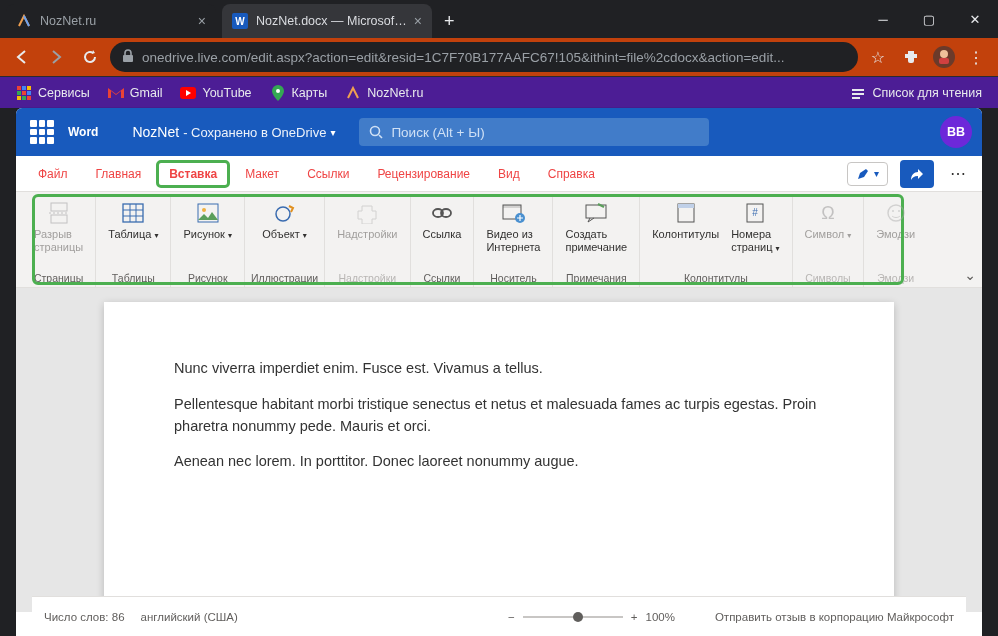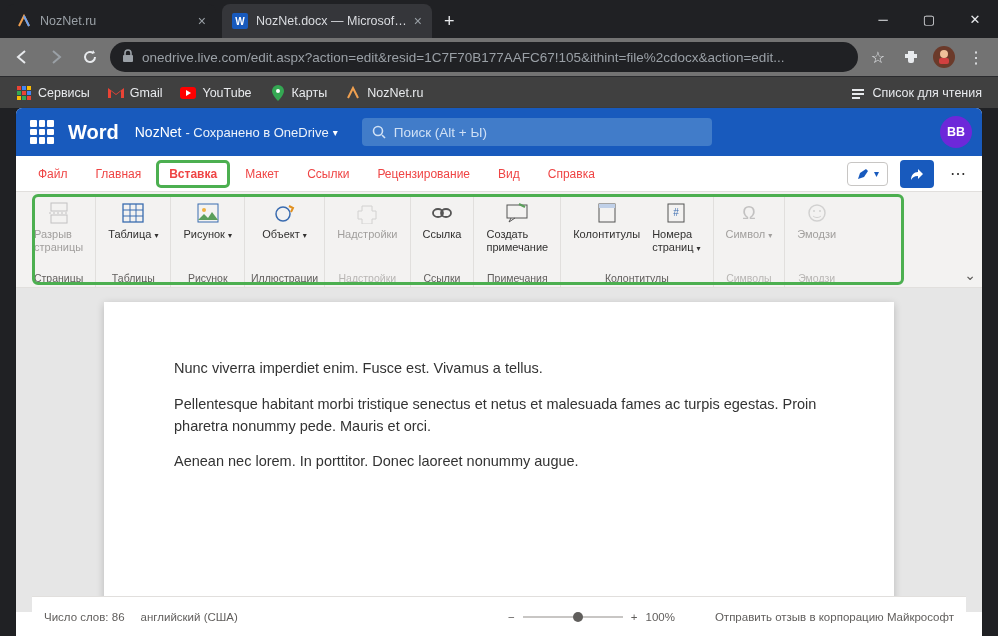--- a/index.html
+++ b/index.html
@@ -10,38 +10,38 @@
 .tab { height:34px; display:flex; align-items:center; padding:0 10px; color:#dadce0; font-size:12.5px; border-radius:8px 8px 0 0; position:relative; margin-left:6px; }
 .tab.inactive { background:#202124; color:#9aa0a6; width:210px; }
 .tab.active { background:#35363a; width:210px; }
 .tab .favicon { width:16px; height:16px; margin-right:8px; display:flex; align-items:center; justify-content:center; }
 .tab .tab-title { flex:1; white-space:nowrap; overflow:hidden; text-overflow:ellipsis; }
 .tab .tab-close { color:#9aa0a6; font-size:14px; margin-left:6px; cursor:pointer; }
 .newtab { color:#e8eaed; font-size:18px; margin-left:12px; margin-bottom:6px; cursor:pointer; }
 .winctrl { margin-left:auto; display:flex; }
 .winctrl span { width:46px; height:38px; display:flex; align-items:center; justify-content:center; color:#e8eaed; font-size:13px; }
 
-.addrbar { height:38px; background:#737373; display:flex; align-items:center; padding:0 8px; gap:6px; }
+.addrbar { height:38px; background:#c2410c; display:flex; align-items:center; padding:0 8px; gap:6px; }
 .navicon { width:28px; height:28px; display:flex; align-items:center; justify-content:center; color:#9aa0a6; border-radius:50%; }
 .navicon.active { color:#e8eaed; }
 .urlfield { flex:1; background:#202124; border-radius:16px; height:30px; display:flex; align-items:center; padding:0 12px; color:#9aa0a6; font-size:13.5px; }
 .urlfield .lock { margin-right:8px; }
 .ext-icon { width:28px; height:28px; display:flex; align-items:center; justify-content:center; color:#e8eaed; }
 .avatar-ext { width:24px; height:24px; border-radius:50%; display:flex; align-items:center; justify-content:center; }
 
-.bookbar { height:32px; background:#404040; border-top:1px solid #2a2b2e; display:flex; align-items:center; padding:0 8px; gap:2px; }
+.bookbar { height:32px; background:#4c1d95; border-top:1px solid #2a2b2e; display:flex; align-items:center; padding:0 8px; gap:2px; }
 .bm { display:flex; align-items:center; padding:4px 8px; color:#e8eaed; font-size:12.5px; gap:6px; border-radius:4px; }
 .bm .bicon { width:16px; height:16px; display:flex; align-items:center; justify-content:center; }
 .readlist { margin-left:auto; }
 
 
 .word-header { height:48px; background:#185abd; display:flex; align-items:center; padding:0 10px; color:#fff; }
 .waffle { width:32px; height:32px; display:grid; grid-template:repeat(3,1fr)/repeat(3,1fr); gap:2px; padding:4px; margin-right:10px; }
 .waffle span { background:#fff; border-radius:1px; }
-.word-brand { font-weight:700; font-size:20px; margin-right:16px; }
+.word-brand { font-weight:700; font-size:12px; margin-right:34px; }
 .doc-name { font-size:14px; }
 .save-info { font-size:13px; opacity:.92; margin-left:4px; }
 .chev-dn { font-size:10px; margin-left:4px; }
 .searchbox { margin-left:24px; flex:0 0 350px; height:28px; background:#417cc9; border-radius:4px; display:flex; align-items:center; padding:0 10px; color:#cfe0f5; font-size:13.5px; gap:8px; }
 .user-badge { margin-left:auto; width:32px; height:32px; border-radius:50%; background:#6d28d9; display:flex; align-items:center; justify-content:center; font-size:12.5px; font-weight:600; }
 
 
 .ribbon-tabs { height:36px; background:#fff; display:flex; align-items:center; padding:0 10px; border-bottom:1px solid #e1dfdd; gap:4px; }
 .rtab { padding:6px 12px; font-size:12px; color:#ef4444; cursor:pointer; border-radius:3px; }
 .rtab.selected { outline:3px solid #4caf50; outline-offset:-2px; border-radius:4px; font-weight:600; }
@@ -355,20 +355,37 @@
               <span class="rlbl">Ссылка</span>
             </div>
           </div>
           <div class="grplbl">Ссылки</div>
         </div>
         <div class="rgroup">
           <div class="rbtns">
             <div class="rbtn">
               <span class="ricon">
                 <svg width="24" height="22">
+                  <rect x="2" y="3" width="18" height="14" fill="none" stroke="#555"></rect>
+                  <rect x="2" y="3" width="18" height="3" fill="#555" opacity=".2"></rect>
+                  <circle cx="19" cy="16" r="5" fill="#4a90d0"></circle>
+                  <path d="M19 13v6M16 16h6" stroke="#fff" stroke-width="1.2"></path>
+                </svg>
+              </span>
+              <span class="rlbl">Видео из
+Интернета</span>
+            </div>
+          </div>
+          <div class="grplbl">Носитель</div>
+        </div>
+        <div class="rgroup">
+          <div class="rbtns">
+            <div class="rbtn">
+              <span class="ricon">
+                <svg width="24" height="22">
                   <rect x="2" y="3" width="20" height="13" fill="none" stroke="#555"></rect>
                   <path d="M6 16l-2 4 6-4" fill="none" stroke="#555"></path>
                   <path d="M14 2l6 3" stroke="#5a9e5a" stroke-width="2"></path>
                 </svg>
               </span>
               <span class="rlbl">Создать
 примечание</span>
             </div>
           </div>
           <div class="grplbl">Примечания</div>

